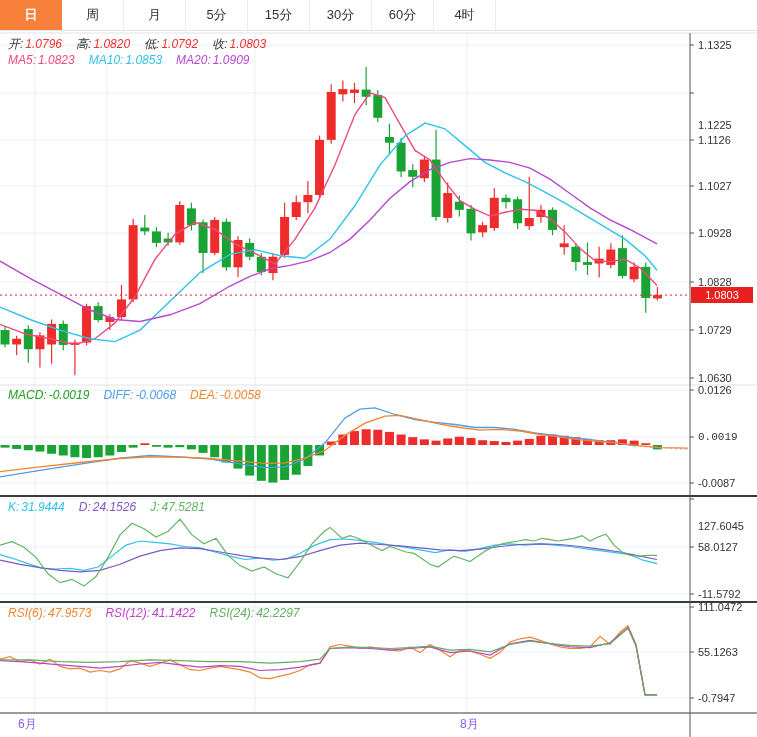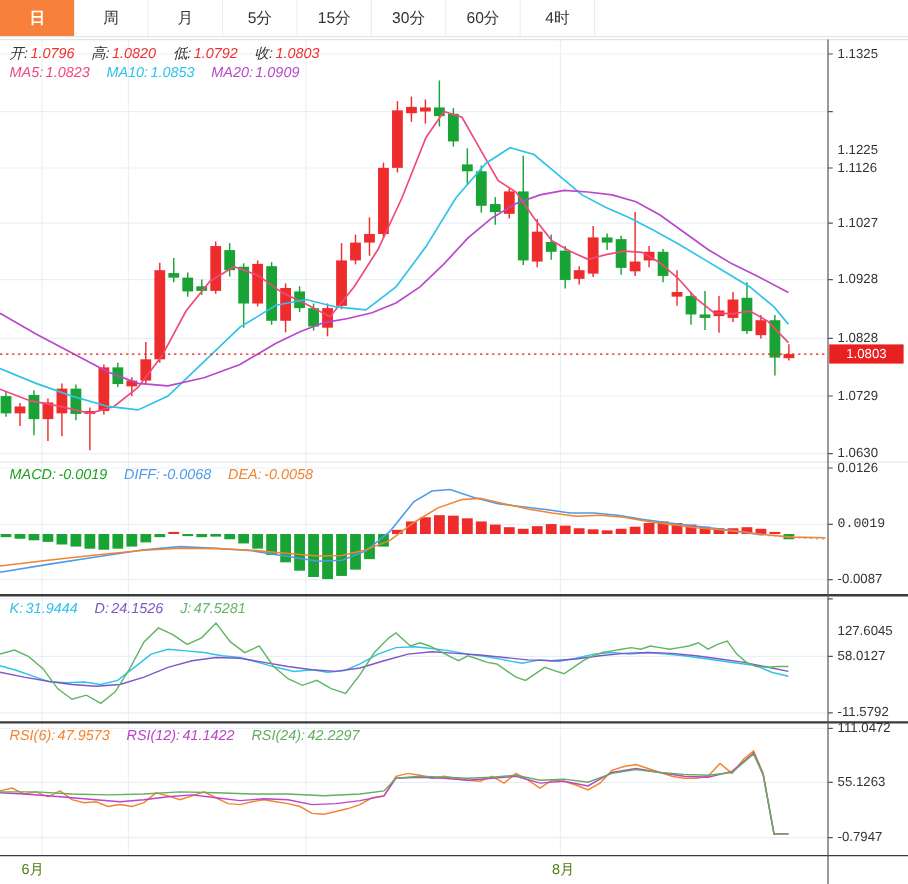--- a/index.html
+++ b/index.html
@@ -12,21 +12,21 @@
     background:#fff;border-right:1px solid #ececec;box-sizing:border-box;cursor:pointer;}
   .tab.selected{color:#fff;font-weight:bold;border-right:none;}
   
   #chart-svg{position:absolute;top:0;left:0;}
   
   .hrow{position:absolute;left:8px;font-size:12px;white-space:nowrap;z-index:3;font-style:italic;}
   .hitem{margin-right:14px;}
   .hitem .lbl{margin-right:2px;}
   
   .ytick{position:absolute;left:698px;font-size:11px;color:#333;z-index:2;}
-  .xtick{position:absolute;top:716px;font-size:12px;color:#4d7c0f;z-index:2;}
+  .xtick{position:absolute;top:716px;font-size:12px;color:#8b5cf6;z-index:2;}
   #price-badge{position:absolute;left:691px;width:62px;height:16px;line-height:16px;
     text-align:center;color:#fff;font-size:11px;z-index:4;}
 </style>
 </head>
 <body>
 
 <div id="stage">
   <div id="tabbar">
       <div class="tab selected" style="background: rgb(247, 129, 58);">日</div>
       <div class="tab">周</div>

